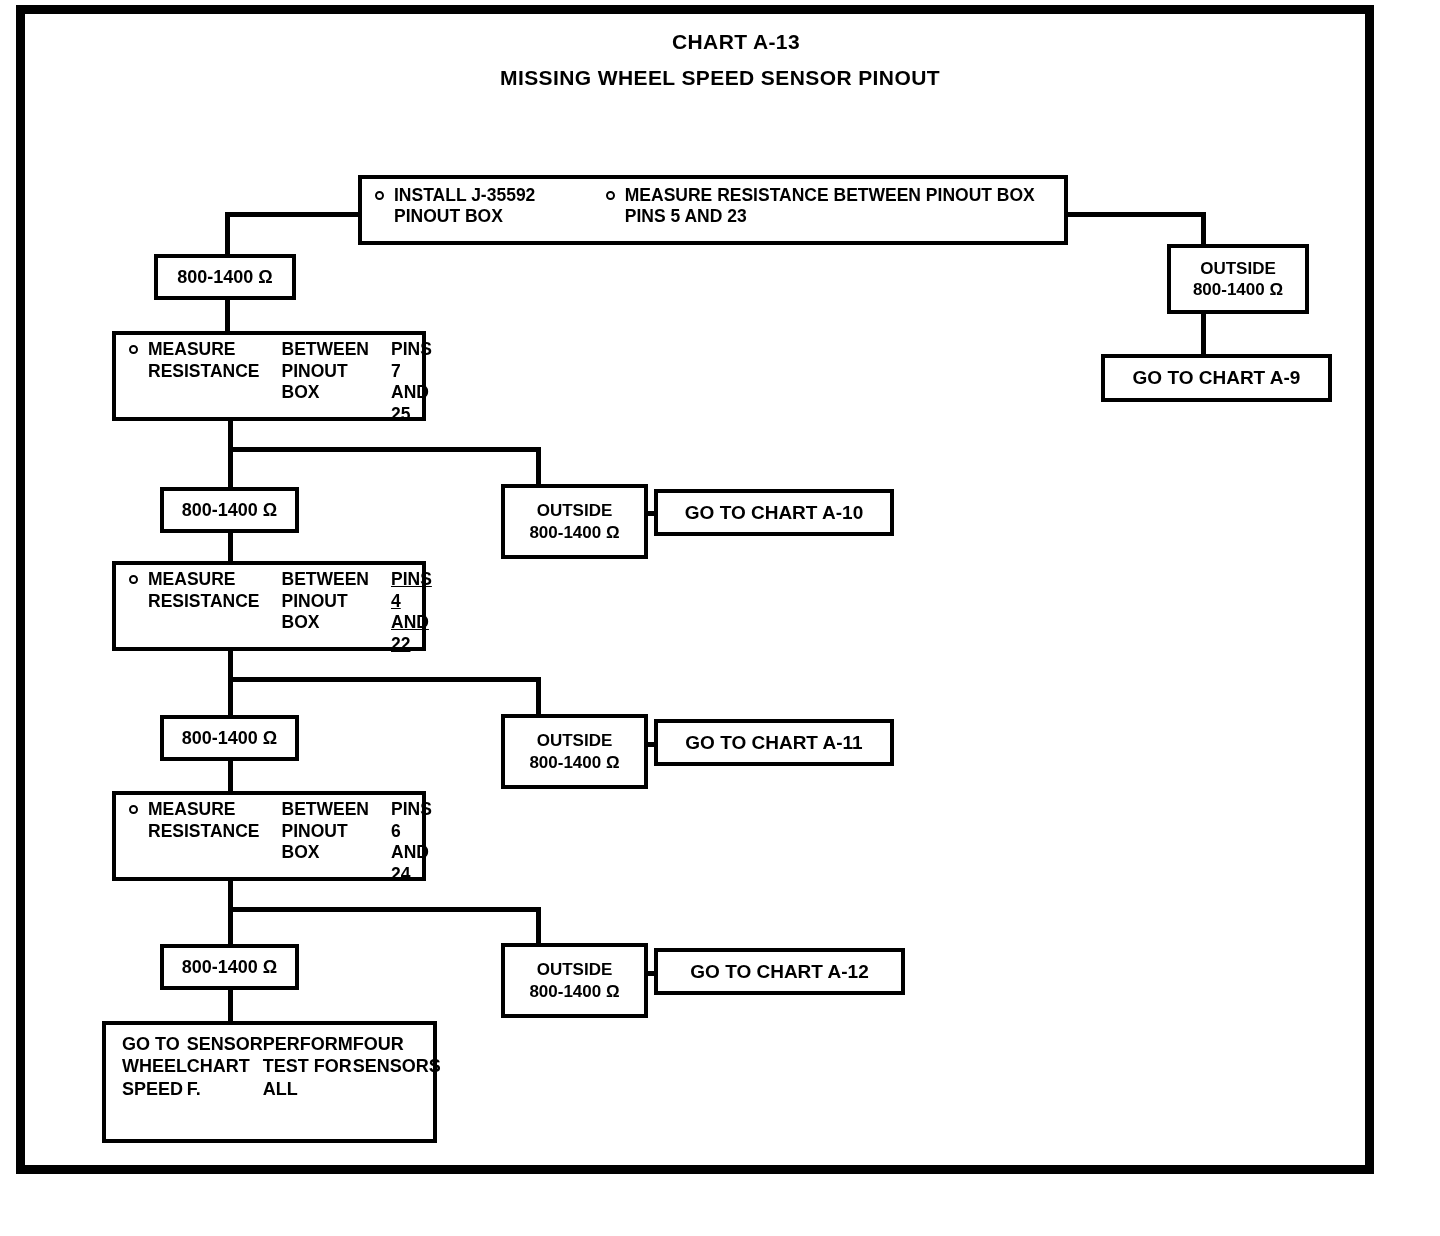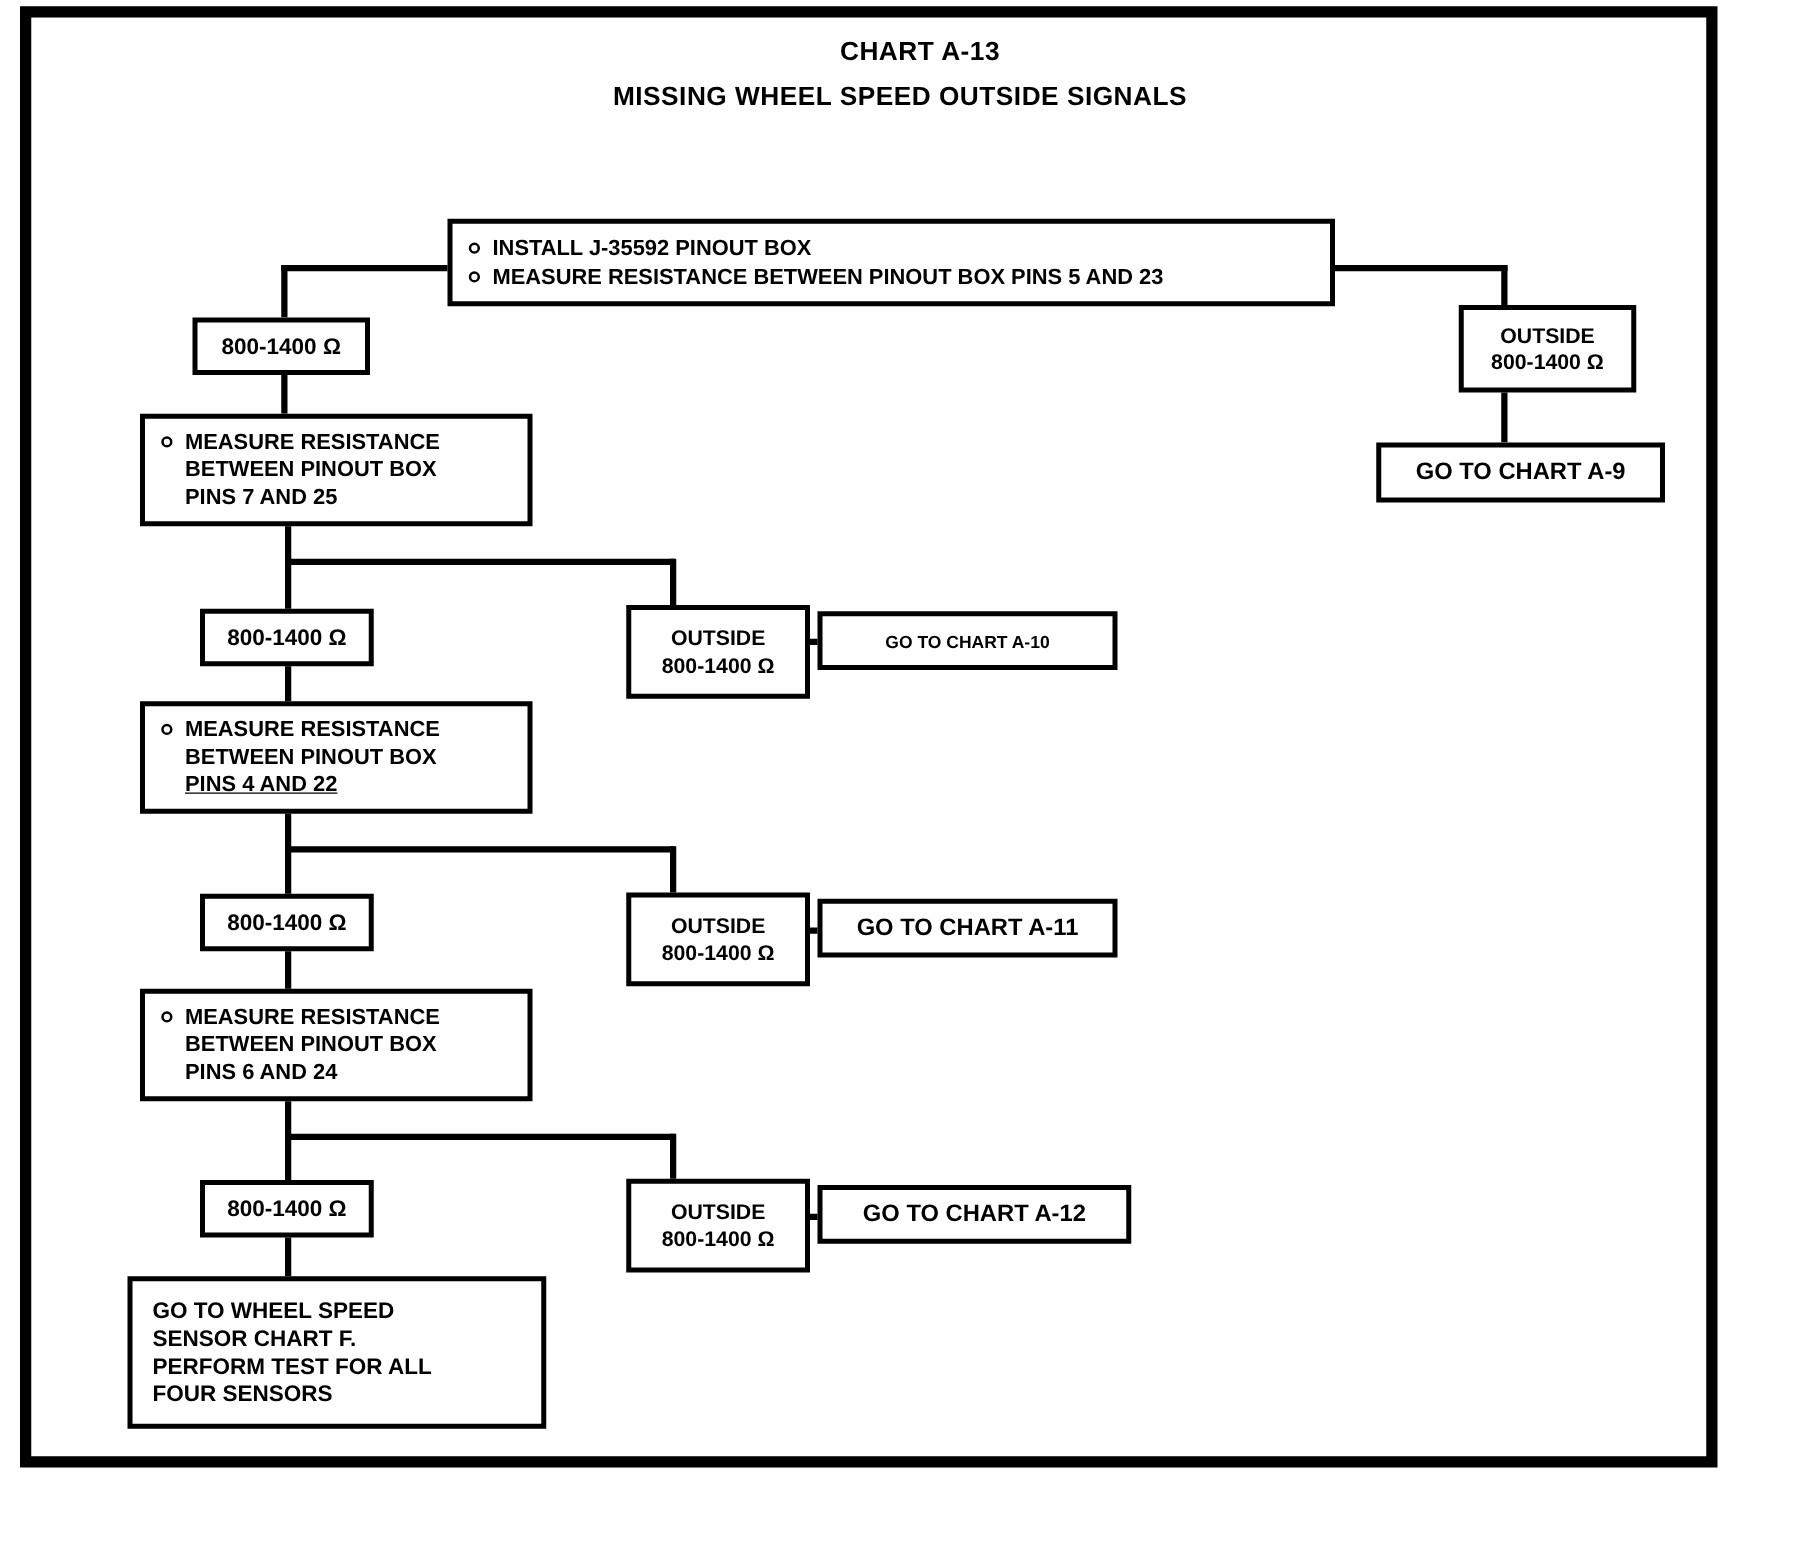--- a/index.html
+++ b/index.html
@@ -57,22 +57,22 @@
     z-index: 5;
   }
   .node-center {
     display: flex;
     align-items: center;
     justify-content: center;
     text-align: center;
   }
   .node-left {
     display: flex;
-    flex-direction: column;
-    justify-content: center;
+    flex-direction: row;
+    justify-content: space-between;
   }
   .lines {
     line-height: 1.24;
     margin-left: 36px;
   }
   .bulleted {
     position: relative;
     padding-left: 22px;
   }
   .bullet-dot {
@@ -95,21 +95,21 @@
   .hline { height: 5px; }
 </style>
 </head>
 <body>
 
 <div id="page">
 
   <div id="outer-frame"></div>
 
   <div class="title-line" id="title-main">CHART A-13</div>
-  <div class="title-line" id="title-sub">MISSING WHEEL SPEED OUTSIDE SIGNALS</div>
+  <div class="title-line" id="title-sub">MISSING WHEEL SPEED SENSOR PINOUT</div>
 
   <div class="conn hline" style="left:225px; top:212px; width:140px;"></div>
   <div class="conn vline" style="left:225px; top:212px; height:42px;"></div>
 
   <div class="conn hline" style="left:1063px; top:212px; width:143px;"></div>
   <div class="conn vline" style="left:1201px; top:212px; height:32px;"></div>
 
   <div class="conn vline" style="left:1201px; top:309px; height:45px;"></div>
 
   <div class="conn vline" style="left:225px; top:295px; height:36px;"></div>
@@ -174,21 +174,21 @@
 
   <div class="node node-center" id="node-range-2" style="left:160px; top:487px; width:139px; height:46px; font-size:18px;">
     <span>800-1400 Ω</span>
   </div>
 
   <div class="node node-center lines" id="node-outside-2" style="left:465px; top:484px; width:147px; height:75px; font-size:17px; flex-direction:column;">
     <span>OUTSIDE</span>
     <span>800-1400 Ω</span>
   </div>
 
-  <div class="node node-center" id="node-goto-a10" style="left:654px; top:489px; width:240px; height:47px; font-size:14px;">
+  <div class="node node-center" id="node-goto-a10" style="left:654px; top:489px; width:240px; height:47px; font-size:19px;">
     <span>GO TO CHART A-10</span>
   </div>
 
   <div class="node node-left lines" id="node-measure-2" style="left:76px; top:561px; width:314px; height:90px; padding:4px 0 4px 10px; font-size:17.5px;">
     <div class="bulleted">
       <span class="bullet-dot"></span>
       <span>MEASURE RESISTANCE</span>
     </div>
     <div style="padding-left:22px;">
       <span>BETWEEN PINOUT BOX</span>

